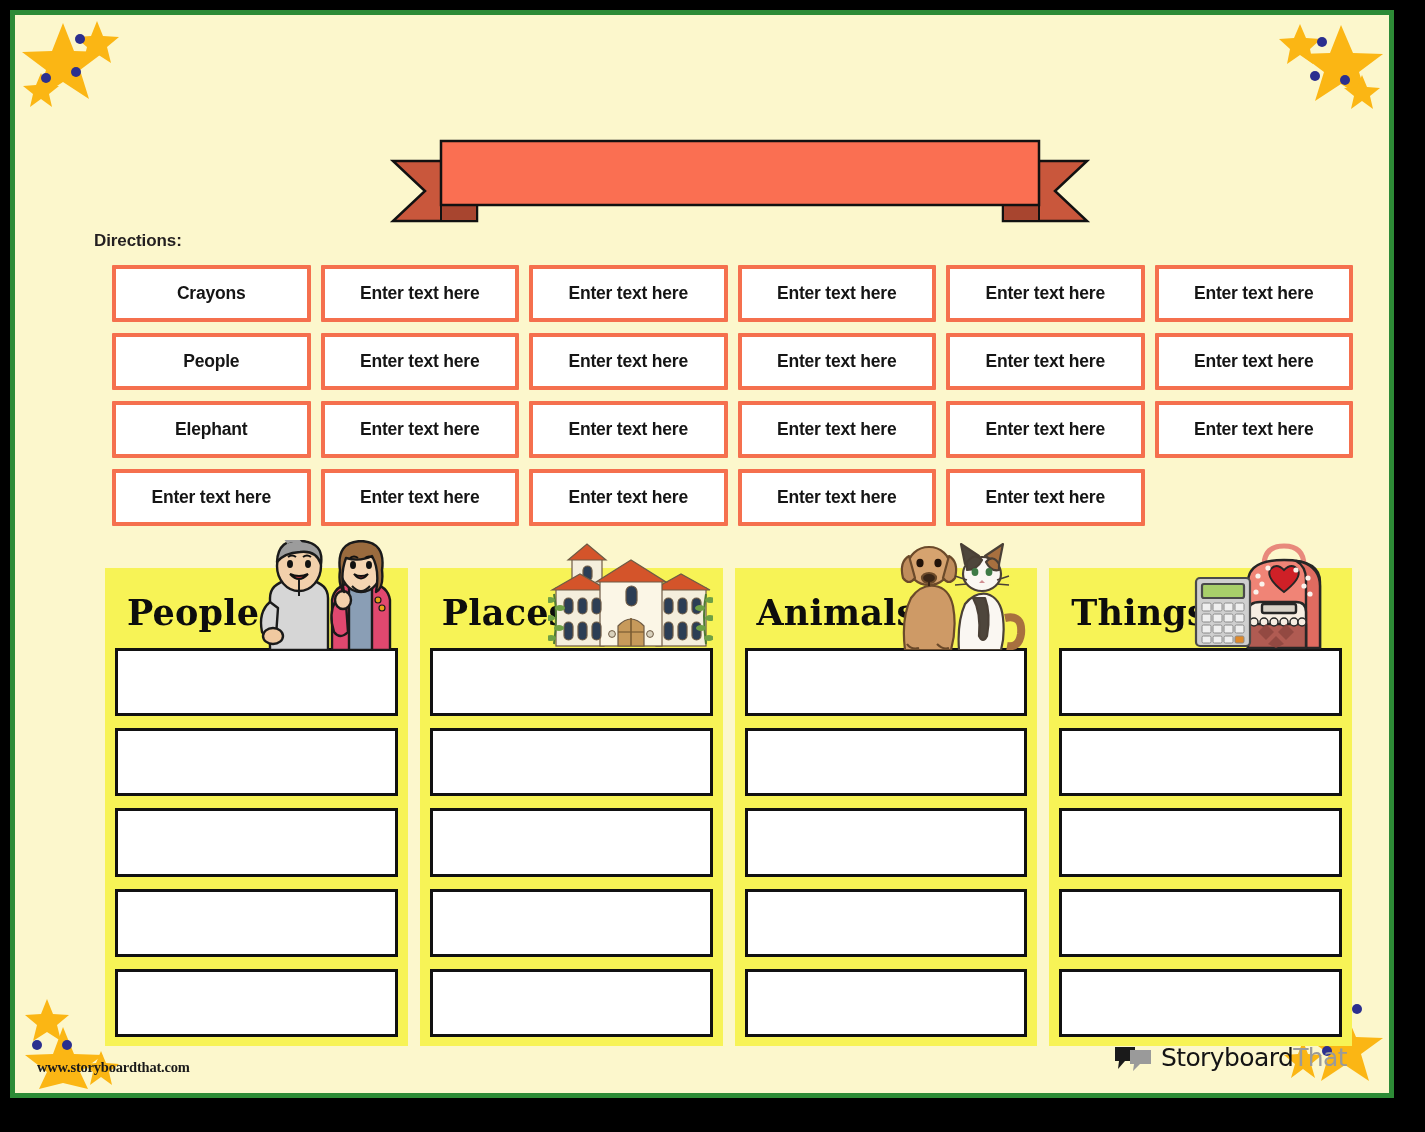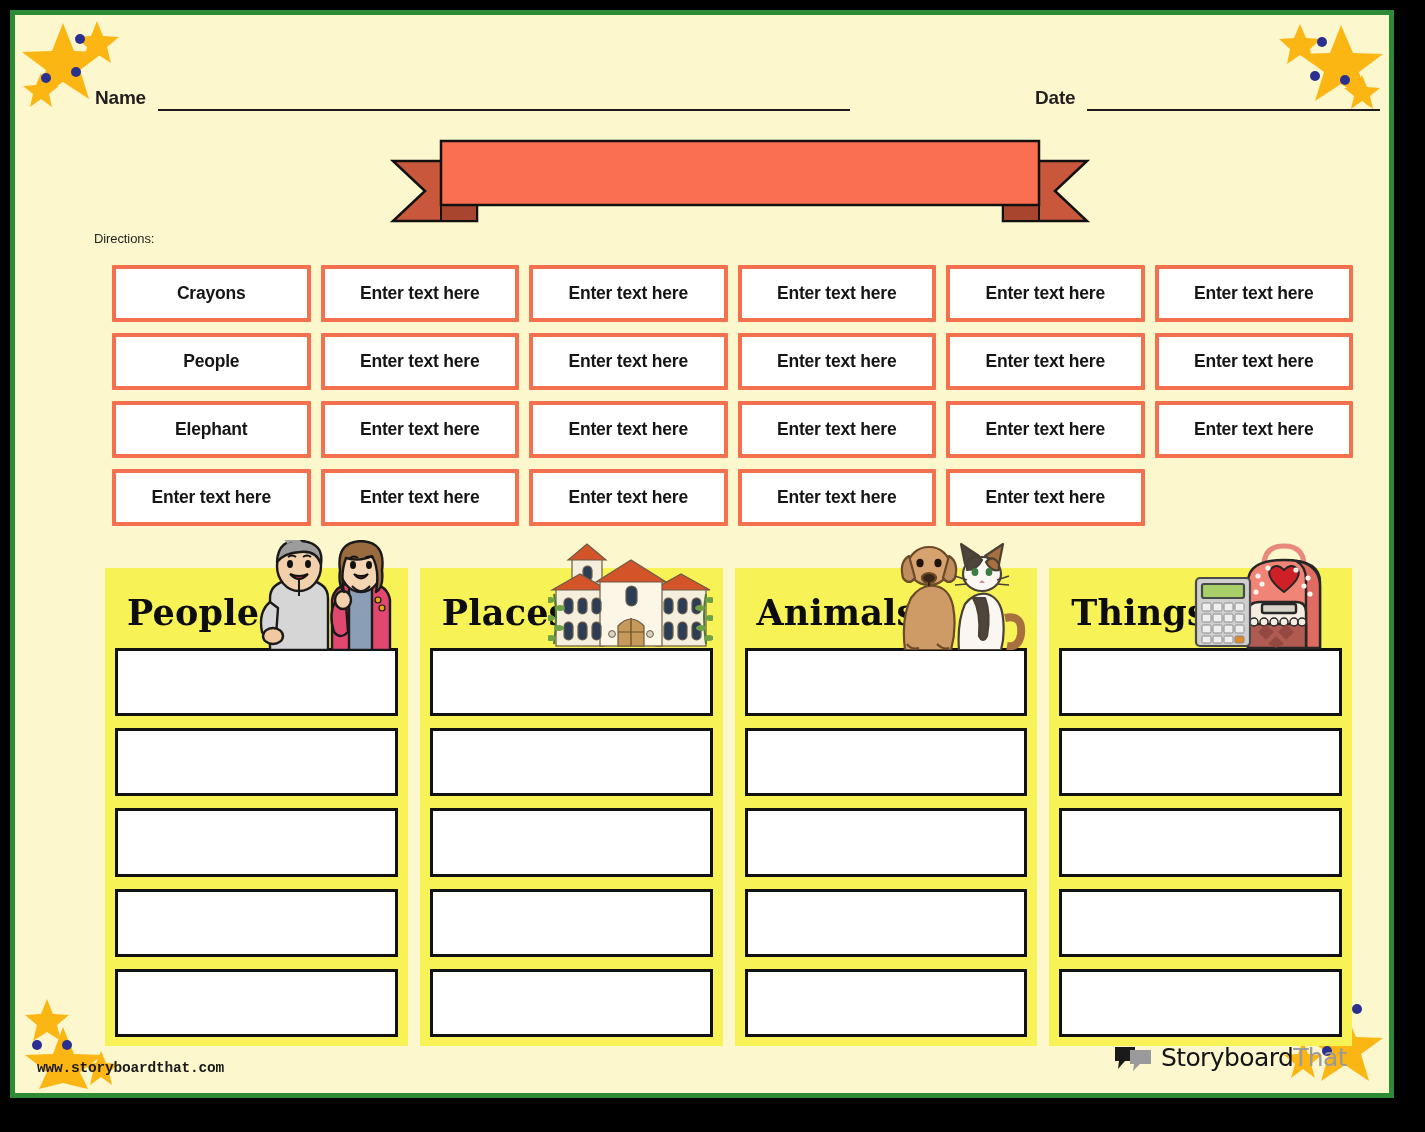--- a/index.html
+++ b/index.html
@@ -95,22 +95,22 @@
     color: #141414;
     letter-spacing: 0.3px;
   }
 
   
   .directions-label {
     position: absolute;
     left: 79px;
     top: 216px;
     font-family: "Liberation Sans Narrow", "Liberation Sans", sans-serif;
-    font-weight: normal;
-    font-size: 13px;
+    font-weight: bold;
+    font-size: 17px;
     color: #231F20;
     letter-spacing: -0.1px;
   }
   .directions-text {
     position: absolute;
     left: 168px;
     top: 216px;
     font-family: "Liberation Sans Narrow", "Liberation Sans", sans-serif;
     font-size: 16px;
     color: #231F20;
@@ -201,21 +201,21 @@
     flex: 1;
     background: #FFFFFF;
     border: 3px solid #111111;
   }
 
   
   .site-url {
     position: absolute;
     left: 22px;
     bottom: 17px;
-    font-family: Liberation Mono, monospace;
+    font-family: Liberation Serif, serif;
     font-weight: bold;
     font-size: 14.5px;
     color: #1A1A1A;
     letter-spacing: -0.2px;
     z-index: 4;
   }
   .brand-logo {
     position: absolute;
     right: 42px;
     bottom: 22px;
@@ -291,30 +291,20 @@
           <polygon points="26,38 31,51 45,52 34,61 38,75 26,66 14,75 18,61 7,52 21,51"></polygon>
         </g>
         <g fill="#2B2F8F">
           <circle cx="44" cy="12" r="5"></circle>
           <circle cx="80" cy="6" r="5"></circle>
           <circle cx="50" cy="48" r="5"></circle>
         </g>
       </svg>
     </div>
 
-    <div class="meta-row">
-      <div class="meta-field meta-name">
-        <span class="meta-label">Name</span>
-        <span class="meta-rule"></span>
-      </div>
-      <div class="meta-field meta-date">
-        <span class="meta-label">Date</span>
-        <span class="meta-rule"></span>
-      </div>
-    </div>
 
     <div class="banner-wrap">
       <svg width="710" height="95" viewBox="0 0 710 95" aria-hidden="true">
 
         <polygon points="8,28 92,28 92,88 8,88 40,58" fill="#C9573C" stroke="#111111" stroke-width="2.5"></polygon>
 
         <polygon points="702,28 618,28 618,88 702,88 670,58" fill="#C9573C" stroke="#111111" stroke-width="2.5"></polygon>
 
         <polygon points="56,70 92,70 92,88 56,88" fill="#A8452F" stroke="#111111" stroke-width="2"></polygon>
 

